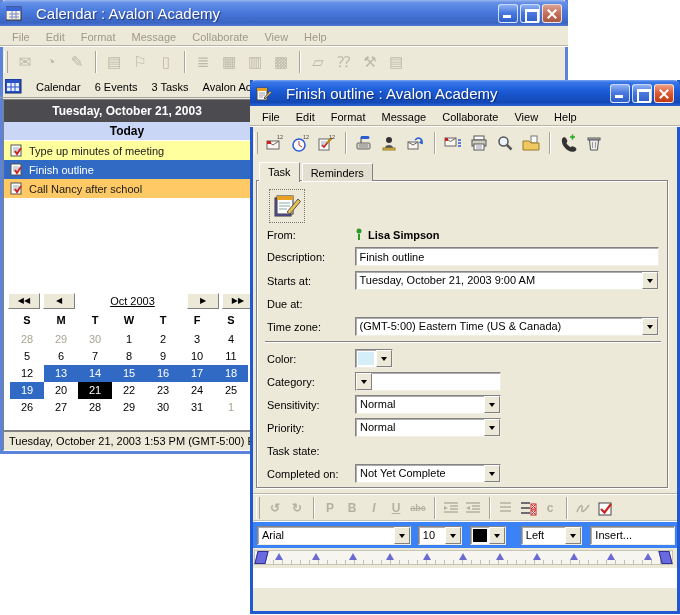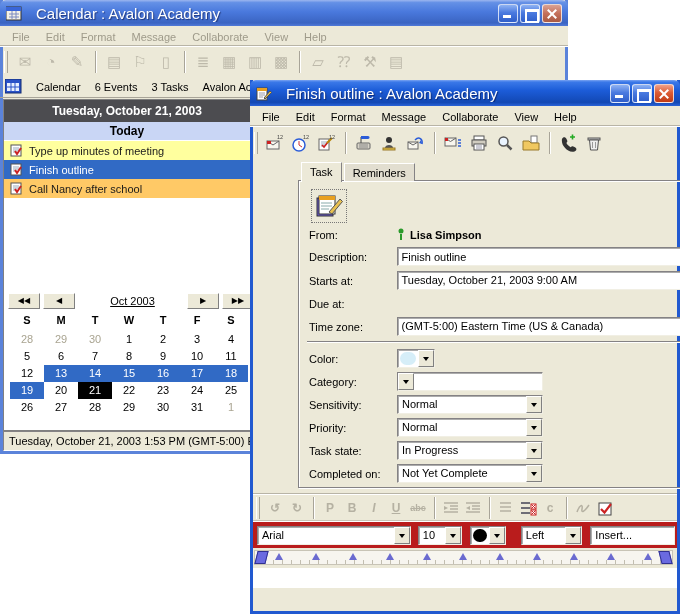--- a/index.html
+++ b/index.html
@@ -31,21 +31,21 @@
   .back .menubar span { color:#9e9a8a; }
   .toolbar { position:absolute; left:0; right:0; display:flex; align-items:center; padding:0 3px; border-top:1px solid #fff; box-shadow:0 -1px 0 #b8b4a6; }
   .grip { width:4px; height:22px; border-left:1px solid #fff; border-right:1px solid #a8a498; margin:0 4px 0 1px; }
   .tsep { width:1px; height:22px; background:#a8a498; box-shadow:1px 0 0 #fff; margin:0 5px; }
   .tbtn { width:26px; height:24px; display:flex; align-items:center; justify-content:center; }
   .gicon { color:#bdb9aa; font-size:15px; line-height:1; }
 
   
   .sunk { background:#fff; border:1px solid; border-color:#848284 #f1efe4 #f1efe4 #848284; box-shadow:inset 1px 1px 0 rgba(70,70,70,.45); }
   .combo { display:flex; align-items:stretch; height:19px; }
-  .cval { flex:1; font-size:11px; padding:2px 4px 0 4px; white-space:nowrap; overflow:hidden; color:#000;border-radius:8px; }
+  .cval { flex:1; font-size:11px; padding:2px 4px 0 4px; white-space:nowrap; overflow:hidden; color:#000; }
   .cbtn { width:16px; background:#ECE9D8; border:1px solid; border-color:#fff #808080 #808080 #fff; display:flex; align-items:center; justify-content:center; }
   .tri { width:0; height:0; border:3px solid transparent; border-top:4px solid #000; margin-top:4px; }
 
   
   .back { left:0; top:0; width:568px; height:454px; }
   .back .menubar { top:26px; }
   .back .toolbar { top:46px; height:30px; }
   .infobar { position:absolute; top:76px; left:0; right:0; height:22px; display:flex; align-items:center; gap:14px; padding:0 5px; font-size:11px; border-bottom:1px solid #a8a498; }
   .panel { position:absolute; top:99px; left:3px; right:3px; bottom:23px; background:#fff; border:1px solid #808080; overflow:hidden; }
   .datehdr { height:22px; background:#4c4c50; color:#fff; font-weight:bold; font-size:12px; display:flex; align-items:center; }
@@ -67,36 +67,36 @@
   .mc-cell { font-size:11px; text-align:center; padding-top:2px; }
   .mc-cell.out { color:#a9a491; }
   .mc-cell.sel { background:#316AC5; color:#fff; }
   .mc-cell.today { background:#000; color:#fff; }
   .statusbar { position:absolute; left:3px; right:3px; bottom:3px; height:20px; background:#ECE9D8; border:1px solid; border-color:#848284 #fff #fff #848284; font-size:11px; padding:3px 0 0 5px; white-space:nowrap; overflow:hidden; }
 
   
   .front { left:250px; top:80px; width:430px; height:534px; }
   .front .menubar { top:26px; }
   .front .toolbar { top:46px; height:32px; }
-  .content { position:absolute; top:78px; left:3px; right:11px; height:336px; background:#ECE9D8;margin-left:42px; }
+  .content { position:absolute; top:78px; left:3px; right:11px; height:336px; background:#ECE9D8; }
   .tabs { position:absolute; top:4px; left:6px; display:flex; align-items:flex-end; z-index:2; }
   .tab { font-size:11px; padding:3px 8px 2px 8px; border:1px solid #848284; border-bottom:none; border-top-color:#fff; border-left-color:#fff; background:#ECE9D8; position:relative; }
   .tab.active { padding-bottom:4px; margin-bottom:-1px; }
   .tab.inactive { background:#e2ded0; margin-left:2px; }
   .pane { position:absolute; top:22px; left:3px; width:412px; height:308px; border:1px solid #848284; box-shadow:inset 1px 1px 0 #fff, 1px 1px 0 #fff; }
   .frow { position:absolute; left:10px; right:8px; height:19px; display:flex; align-items:center; }
   .flabel { width:88px; font-size:11px; }
   .bignote { position:absolute; left:12px; top:8px; width:36px; height:34px; border:1px dotted #777; display:flex; align-items:center; justify-content:center; }
   .fromval { font-size:11px; font-weight:bold; display:flex; align-items:center; gap:5px; }
   .hrline { position:absolute; left:8px; right:6px; top:160px; height:2px; border-top:1px solid #848284; border-bottom:1px solid #fff; }
   .txt { font-size:11px; padding:2px 4px; height:19px; width:306px; outline:none; font-family:"Liberation Sans", sans-serif; }
 
   .fmtbar { position:absolute; top:414px; left:3px; right:3px; height:27px; display:flex; align-items:center; padding:0 2px; border-top:1px solid #fff; box-shadow:0 -1px 0 #b8b4a6; background:#ECE9D8; }
   .fbtn { width:22px; height:20px; display:flex; align-items:center; justify-content:center; font-size:12px; color:#b5b1a2; font-weight:bold; }
-  .fontrow { position:absolute; top:441px; left:3px; right:3px; height:27px; display:flex; align-items:center; padding:0 2px; background:#b91c1c; border-top:1px solid #fff; box-shadow:0 -1px 0 #c8c4b6; }
+  .fontrow { position:absolute; top:441px; left:3px; right:3px; height:27px; display:flex; align-items:center; padding:0 2px; background:#3b82f6; border-top:1px solid #fff; box-shadow:0 -1px 0 #c8c4b6; }
   .ruler { position:absolute; top:470px; left:4px; right:7px; height:15px; background:#f7f5ef; border:1px solid #c8c4b6; display:flex; justify-content:space-between; align-items:flex-start; padding:2px 20px 0 20px;
     background-image:repeating-linear-gradient(90deg,#c2beb0 0 1px,transparent 1px 9px); background-size:100% 4px; background-position:0 100%; background-repeat:no-repeat; }
   .rmark { width:0; height:0; border-left:4px solid transparent; border-right:4px solid transparent; border-bottom:7px solid #6a6ad0; }
   .rend { position:absolute; top:0; width:11px; height:13px; background:#6a6ae0; border:1px solid #303090; }
   .rend.l { left:1px; transform:skewX(-14deg); }
   .rend.r { right:1px; transform:skewX(14deg); }
   .bodyarea { position:absolute; top:488px; left:3px; right:3px; height:20px; background:#fff; }
   .fstatus { position:absolute; bottom:3px; left:3px; right:3px; height:23px; background:#ECE9D8; border-top:1px solid #fff; box-shadow:0 -1px 0 #b8b4a6; display:flex; align-items:center; padding:0 3px; }
   .spinner { width:15px; height:17px; margin-left:1px; display:flex; flex-direction:column; }
   .spin { flex:1; background:#ECE9D8; border:1px solid; border-color:#fff #808080 #808080 #fff; display:flex; align-items:center; justify-content:center; }
@@ -507,26 +507,20 @@
           <span class="combo sunk" style="width:146px">
             <span class="cval">Normal</span>
             <span class="cbtn">
                 <span class="tri"></span>
               </span>
           </span>
         </div>
 
         <div class="frow" style="top:260px">
           <span class="flabel">Task state:</span>
-          <span class="combo sunk" style="width:146px">
-            <span class="cval">In Progress</span>
-            <span class="cbtn">
-                <span class="tri"></span>
-              </span>
-          </span>
         </div>
 
         <div class="frow" style="top:283px">
           <span class="flabel">Completed on:</span>
           <span class="combo sunk" style="width:146px">
             <span class="cval">Not Yet Complete</span>
             <span class="cbtn">
                 <span class="tri"></span>
               </span>
           </span>

